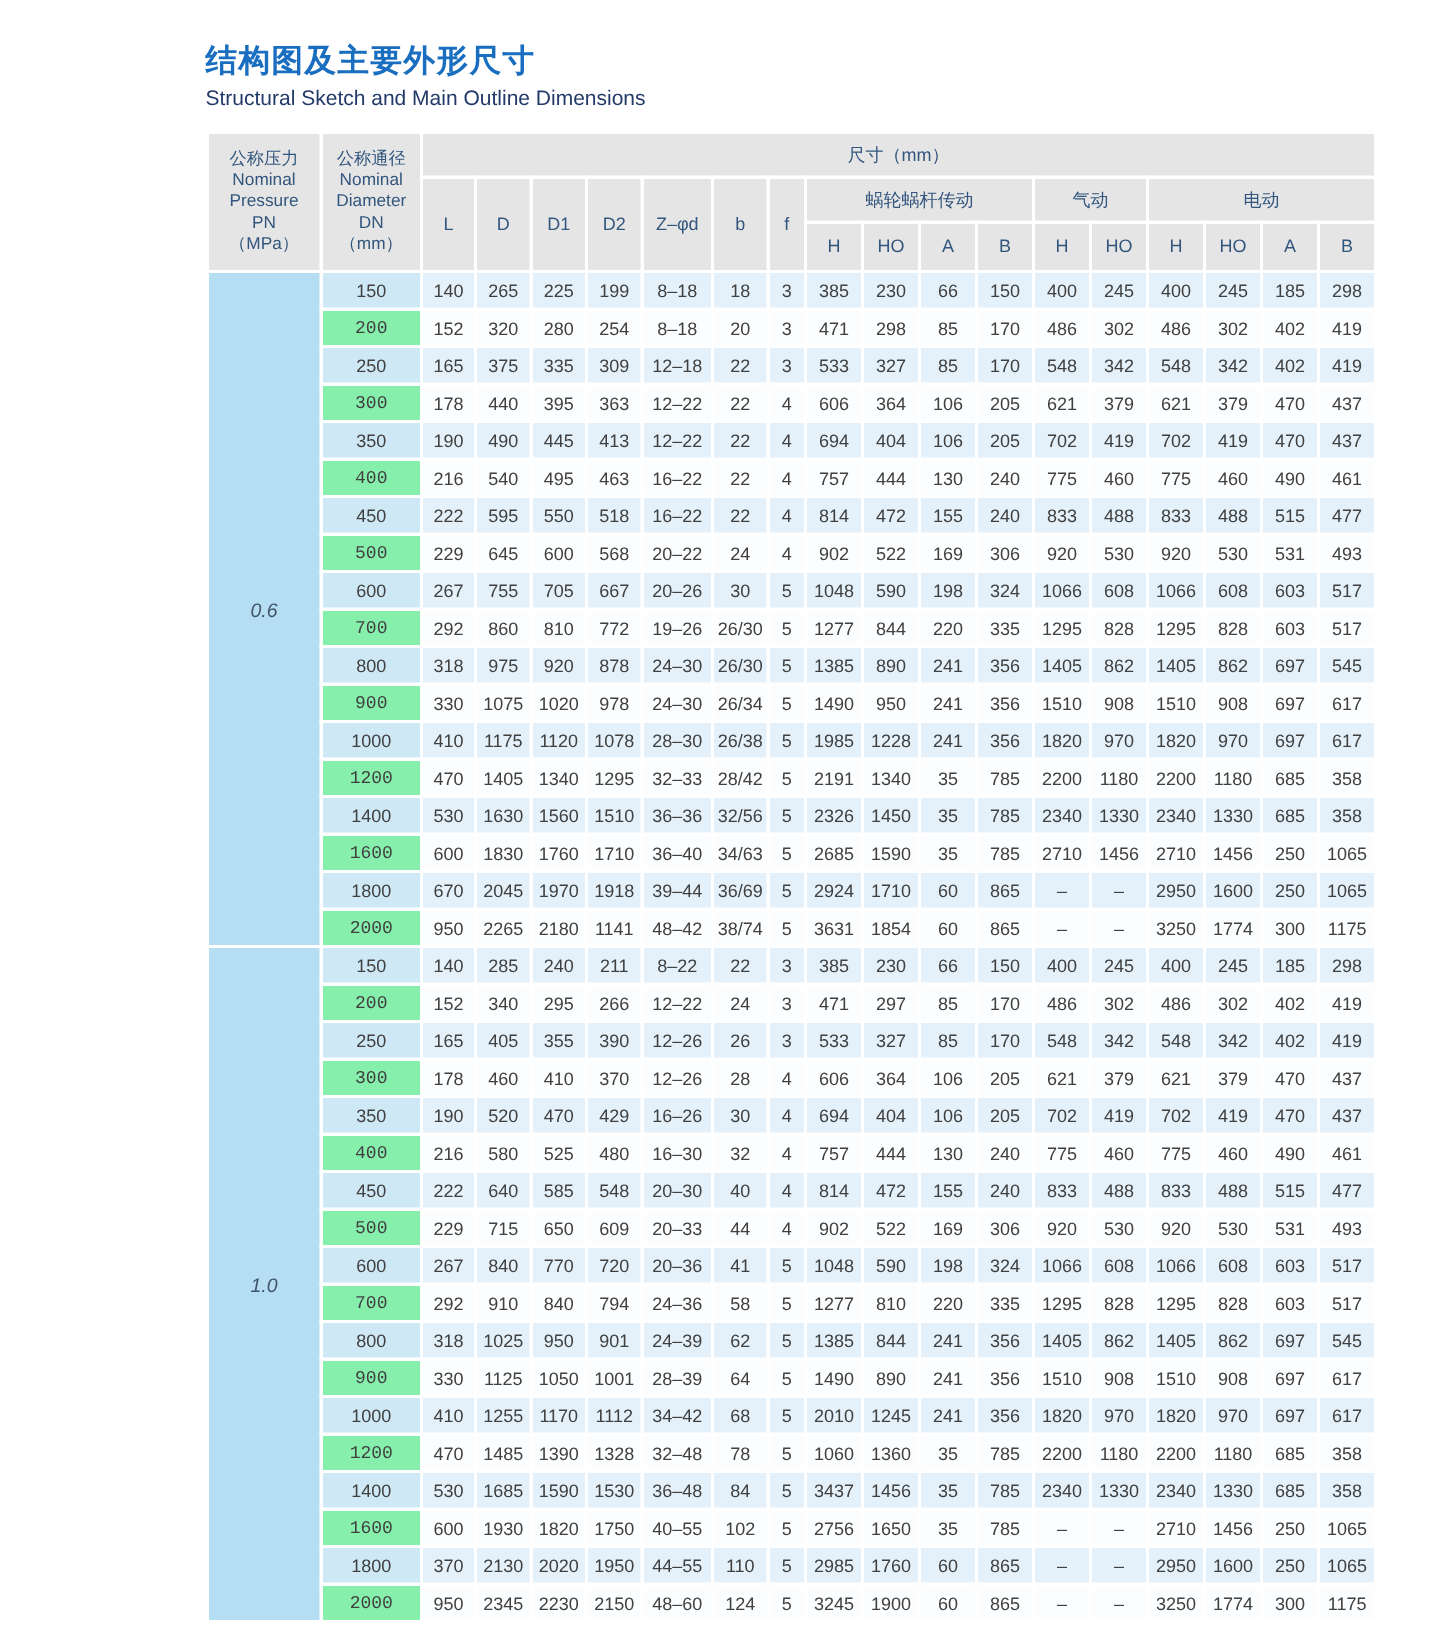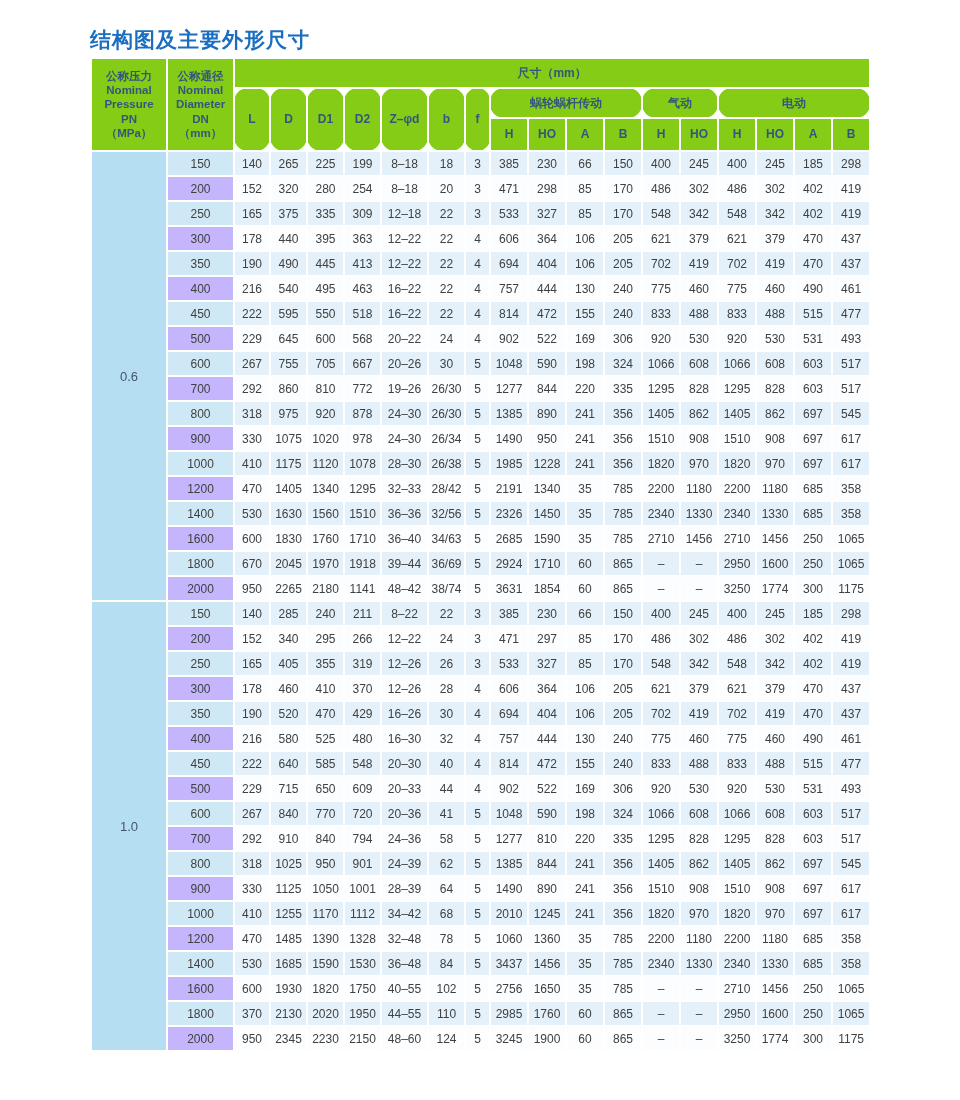--- a/index.html
+++ b/index.html
@@ -1,62 +1,64 @@
 <!DOCTYPE html>
 <html><head>
 <meta charset="utf-8">
 <style>
   * { box-sizing: border-box; }
   html, body { margin: 0; padding: 0; background: #ffffff; }
   .page {
     width: 960px; height: 1100px; background: #ffffff; overflow: hidden;
     font-family: "Liberation Sans", "DejaVu Sans", sans-serif;
+    padding-left: 47px;
   }
   .title-zh {
     margin: 26px 0 3px 90px;
     color: #1a6ec0; font-size: 21px; font-weight: bold; letter-spacing: 1px;
   }
   .title-en {
     margin: 0 0 14px 90px;
     color: #233a69; font-size: 14px;
   }
   table.dim {
     border-collapse: collapse; table-layout: fixed;
     width: 780px; margin-left: 90px;
   }
   table.dim th, table.dim td {
     border: 2px solid #ffffff;
     text-align: center; vertical-align: middle;
     padding: 0; overflow: hidden;
   }
   thead th {
-    background: #84cc16; color: #33567e;
-    font-weight: bold; font-size: 12px; line-height: 1.35;
+    background: #e5e5e5; color: #33567e;
+    font-weight: normal; font-size: 12px; line-height: 1.35;
   }
   thead tr.h1 th { height: 30px; }
-  thead tr.h2 th { height: 30px; border-radius: 14px; }
+  thead tr.h2 th { height: 30px; }
   thead tr.h3 th { height: 33px; }
   th.multi { white-space: pre-line; font-size: 11.5px; line-height: 1.25; }
   tbody td {
     height: 25px; font-size: 12px; color: #404040;
   }
   tbody td.pn-cell {
     background: #b6def2; color: #41566c; font-size: 13px;
   }
   tr.stripe td { background: #e4f1fa; }
   tr.plain  td { background: #fbfdfe; }
   tr.stripe td.dn-cell { background: #cfe8f6; }
-  tr.plain  td.dn-cell { background: #c4b5fd; }
-  tr.stripe td.pn-cell, tr.plain td.pn-cell { background: #b6def2; }
+  tr.plain  td.dn-cell { background: #86efac; font-family: Liberation Mono, monospace; }
+  tr.stripe td.pn-cell, tr.plain td.pn-cell { background: #b6def2; font-style: italic; }
 </style>
 </head>
 <body>
 
 <div class="page">
   <div class="title-zh">结构图及主要外形尺寸</div>
+  <div class="title-en">Structural Sketch and Main Outline Dimensions</div>
 
   <table class="dim">
     <colgroup>
       <col style="width:76px">
         <col style="width:67px">
       <col style="width:36px">
         <col style="width:37px">
         <col style="width:37px">
         <col style="width:37px">
       <col style="width:47px">
@@ -513,21 +515,21 @@
           <td class="dim-cell">486</td>
           <td class="dim-cell">302</td>
           <td class="dim-cell">402</td>
           <td class="dim-cell">419</td>
         </tr>
         <tr class="stripe">
           <td class="dn-cell">250</td>
           <td class="dim-cell">165</td>
           <td class="dim-cell">405</td>
           <td class="dim-cell">355</td>
-          <td class="dim-cell">319</td>
+          <td class="dim-cell">390</td>
           <td class="dim-cell">12–26</td>
           <td class="dim-cell">26</td>
           <td class="dim-cell">3</td>
           <td class="dim-cell">533</td>
           <td class="dim-cell">327</td>
           <td class="dim-cell">85</td>
           <td class="dim-cell">170</td>
           <td class="dim-cell">548</td>
           <td class="dim-cell">342</td>
           <td class="dim-cell">548</td>

